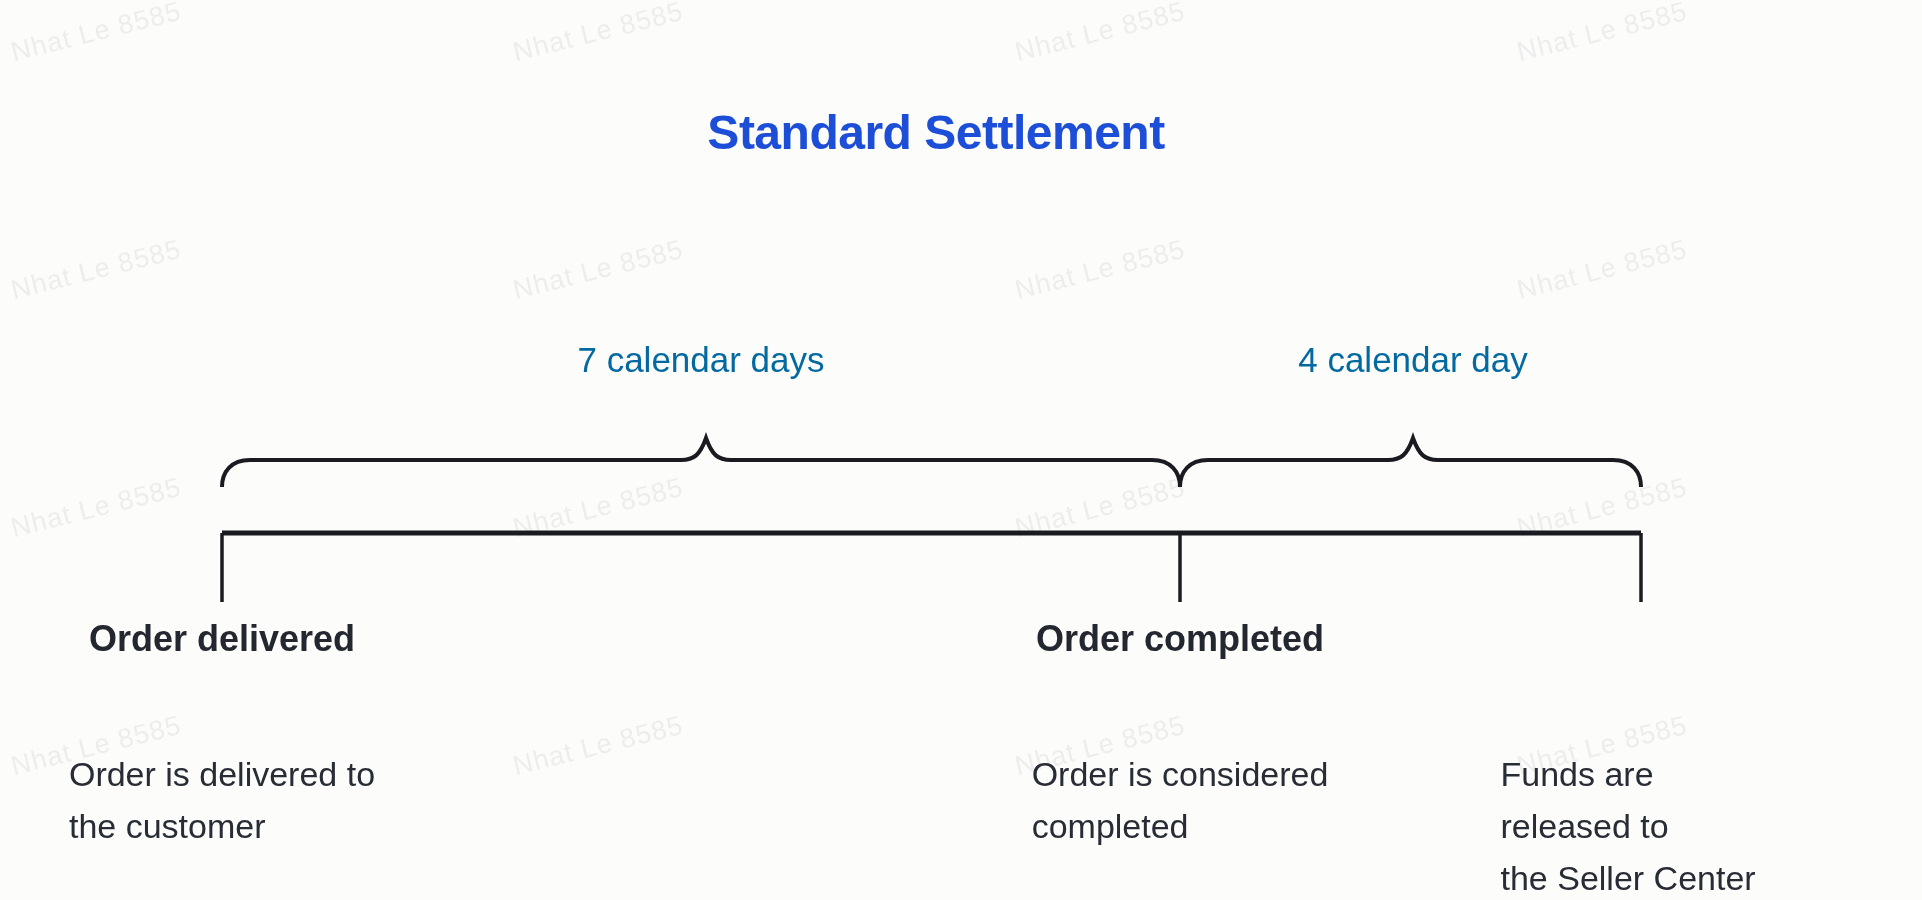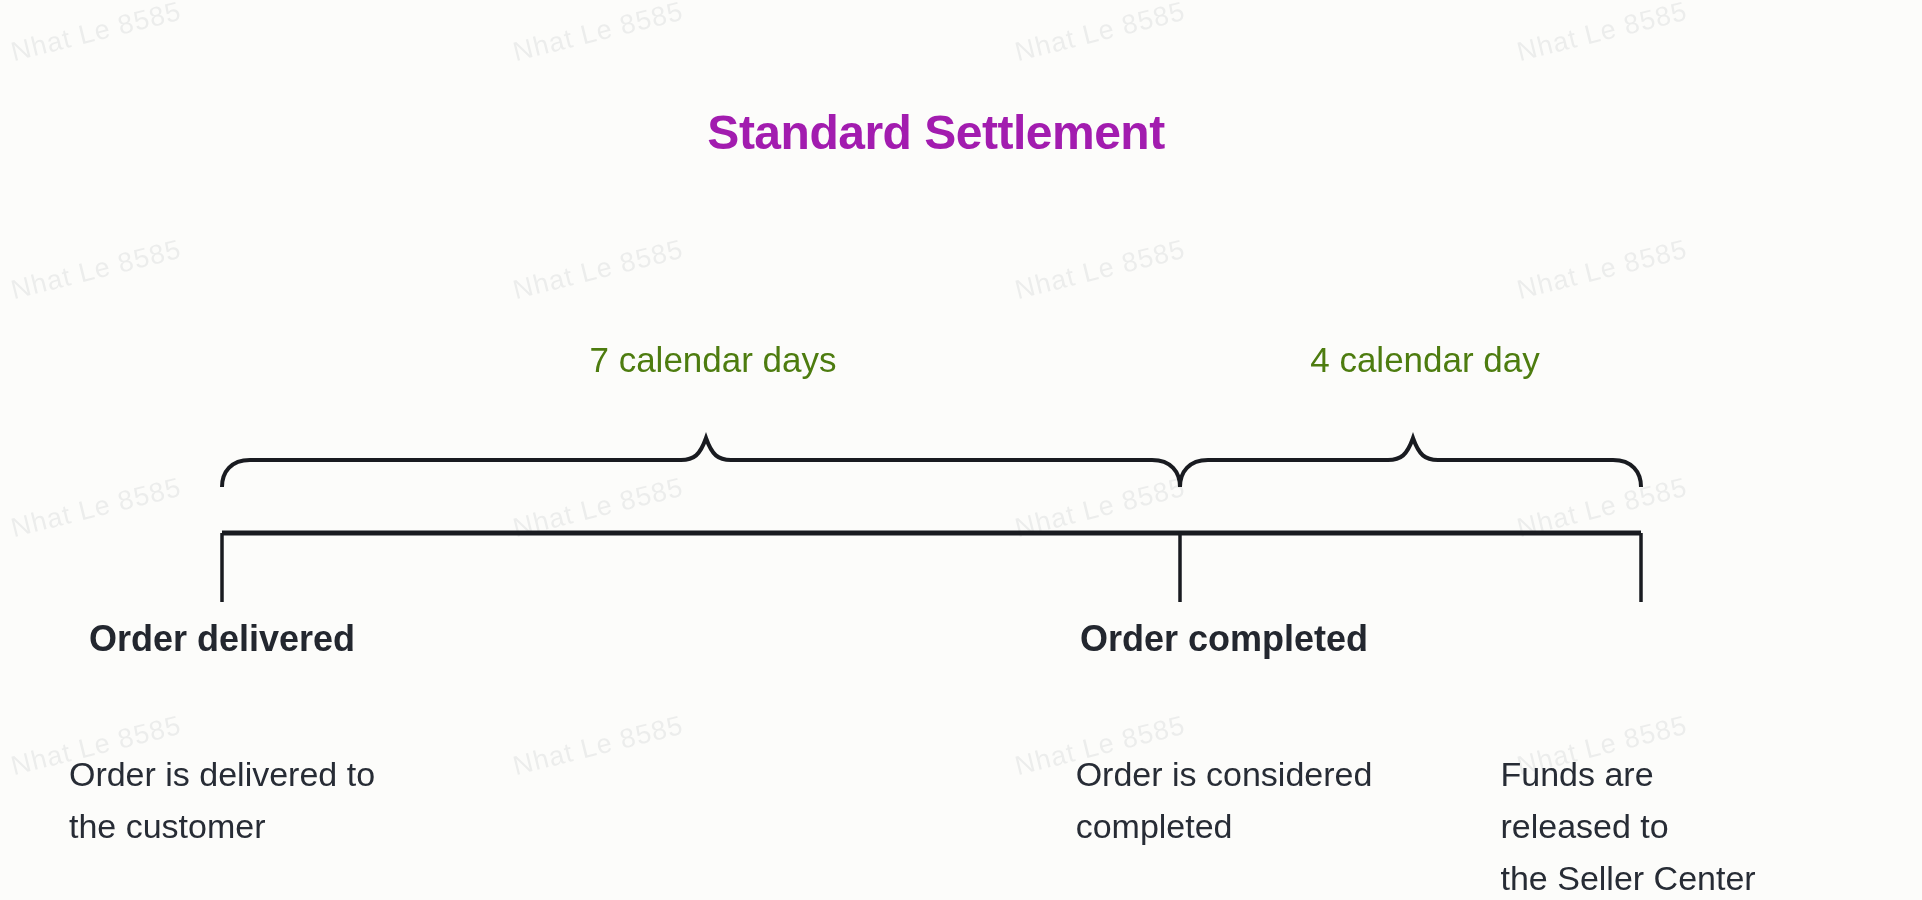--- a/index.html
+++ b/index.html
@@ -33,32 +33,31 @@
   .title {
     position: absolute;
     top: 104px;
     left: 936px;
     transform: translateX(-50%);
     margin: 0;
     font-size: 48px;
     font-weight: bold;
     letter-spacing: -0.5px;
     line-height: 1.2;
-    color: #a21caf;
+    color: #1d4ed8;
     white-space: nowrap;
   }
   .duration-label {
     position: absolute;
     top: 338px;
     transform: translateX(-50%);
     font-size: 35px;
     line-height: 1.25;
-    color: #4d7c0f;
+    color: #0369a1;
     white-space: nowrap;
-    margin-left: 12px;
   }
   .duration-label.first { left: 701px; }
   .duration-label.second { left: 1413px; }
   .diagram-svg {
     position: absolute;
     inset: 0;
   }
   .brace, .axis {
     fill: none;
     stroke: #191b20;
@@ -80,21 +79,21 @@
     position: absolute;
     top: 748px;
     transform: translateX(-50%);
     font-size: 34px;
     line-height: 52px;
     color: #272c35;
     text-align: left;
     white-space: pre-line;
   }
   .col-1 { left: 222px; }
-  .col-2 { left: 1180px; margin-left: 44px; }
+  .col-2 { left: 1180px; }
   .col-3 { left: 1641px; }
 </style>
 </head>
 <body>
 
 <div class="canvas">
 
   <div class="watermark-layer">
       <span class="watermark" style="left: 8px; top: 38px;">Nhat Le 8585</span>
       <span class="watermark" style="left: 510px; top: 38px;">Nhat Le 8585</span>

